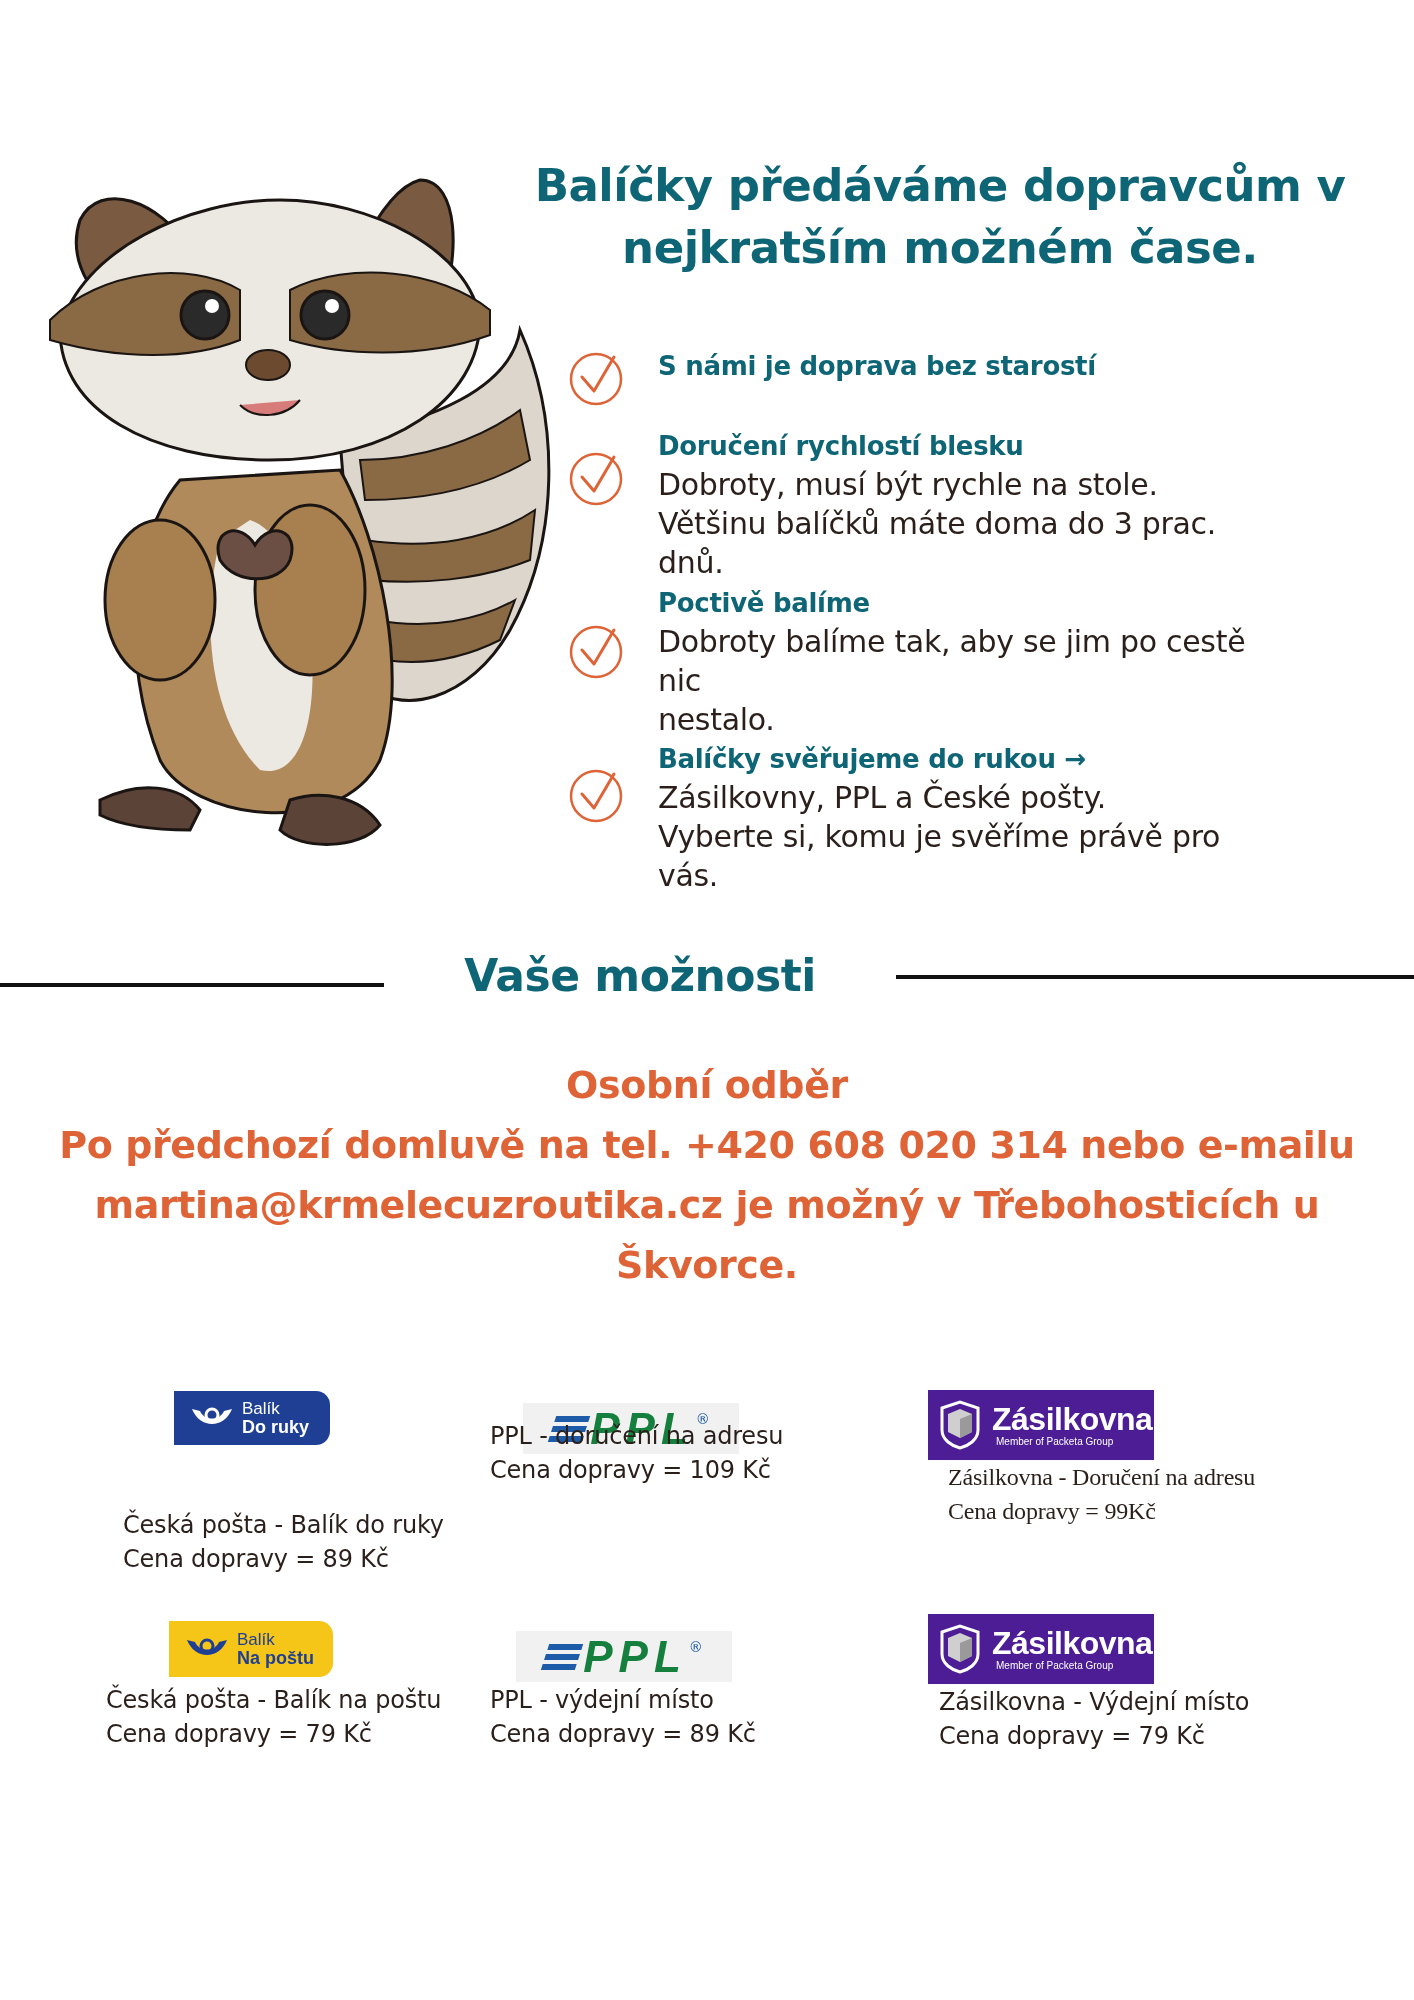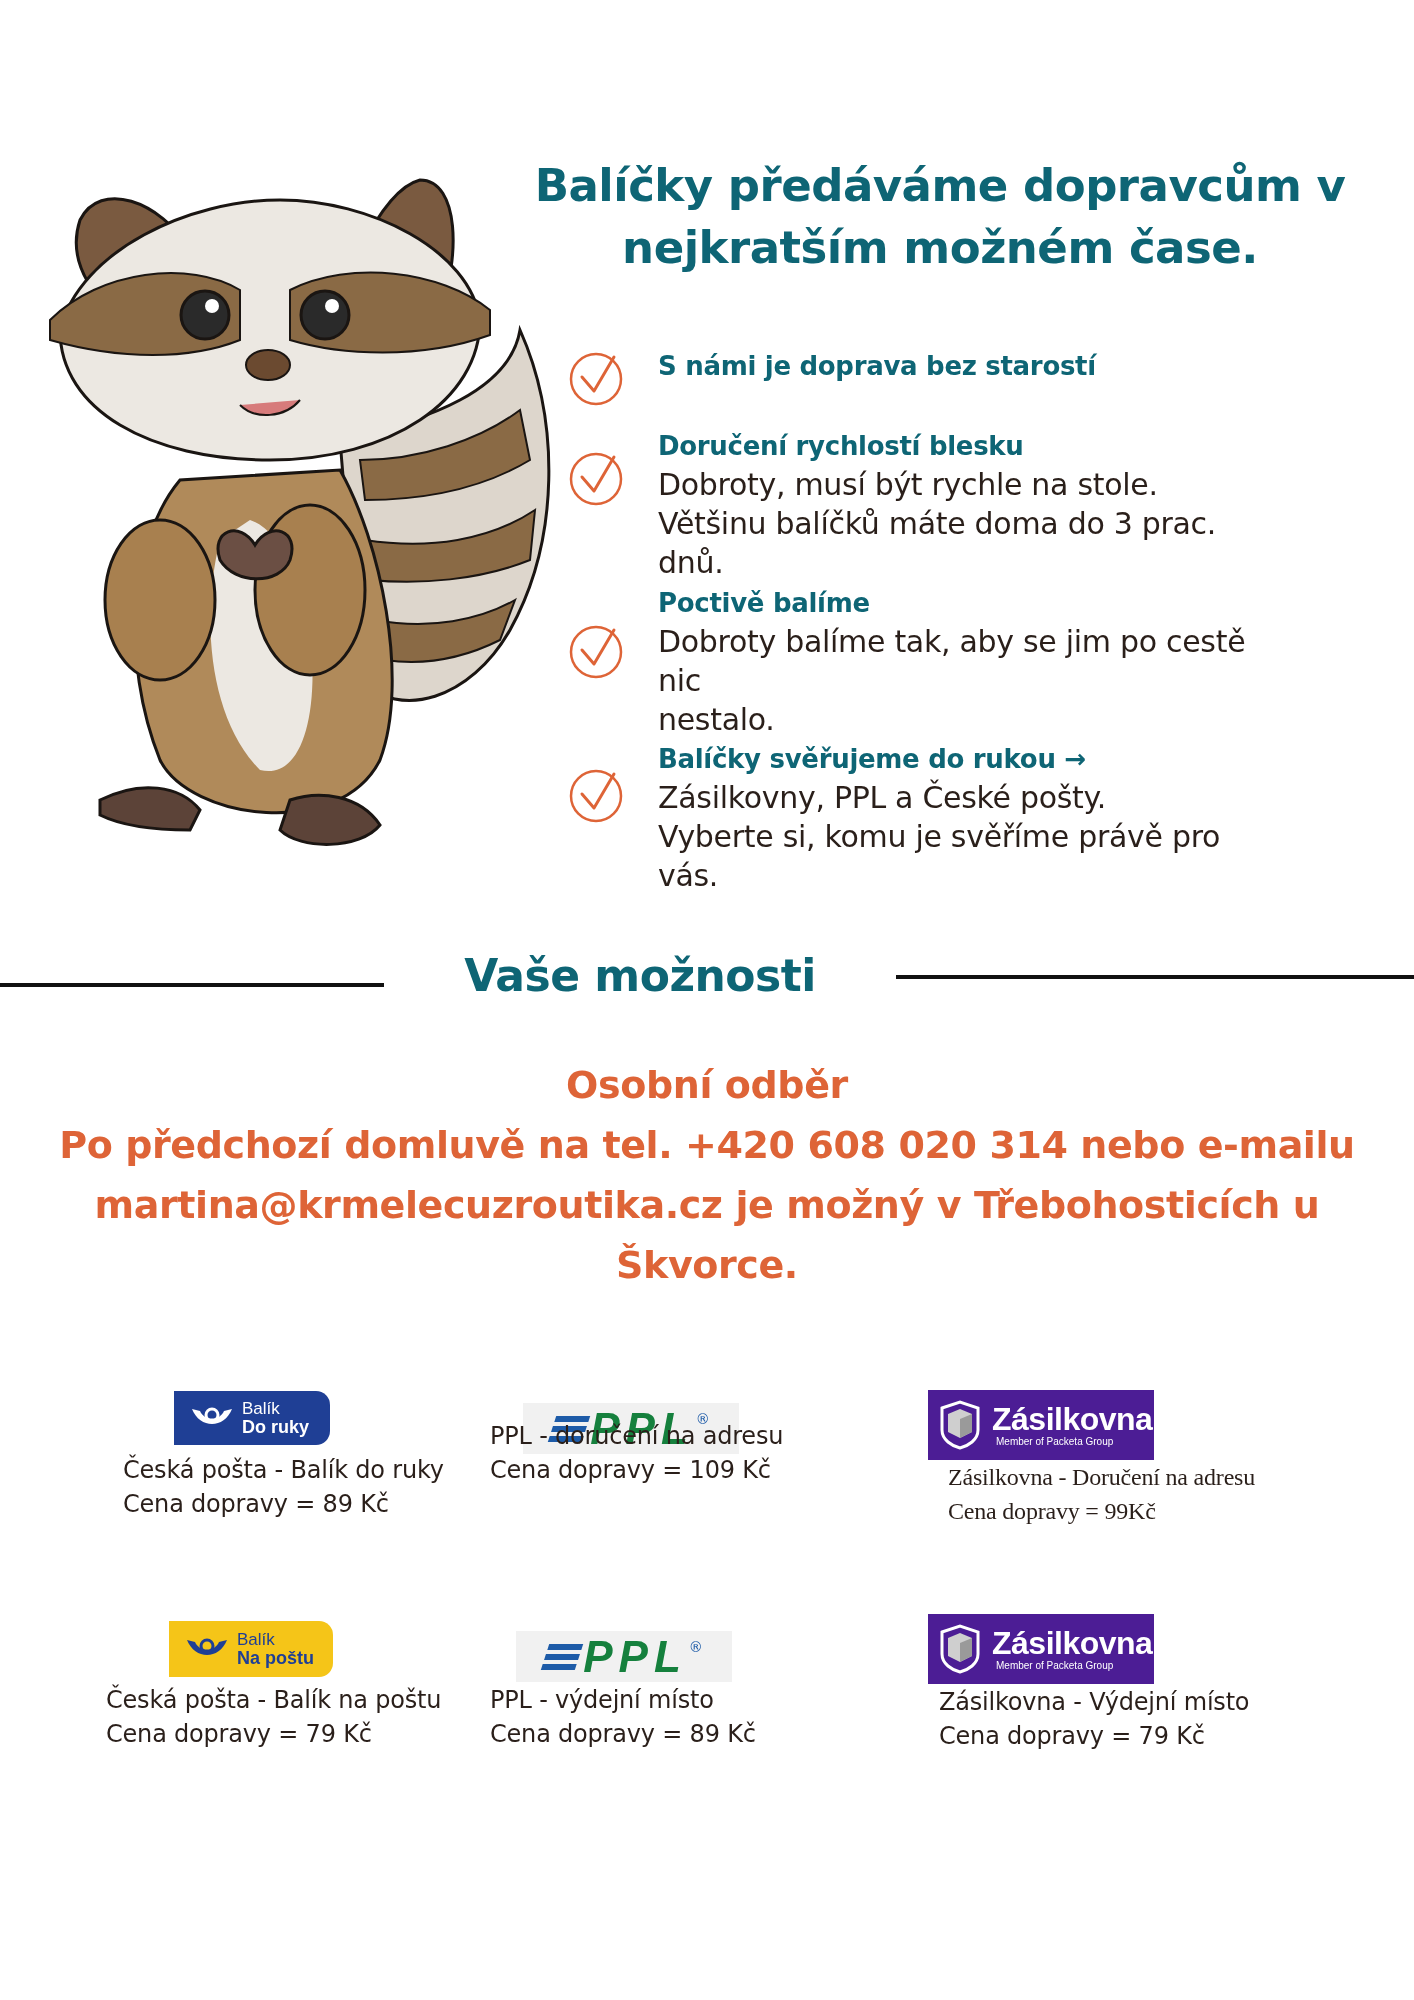--- a/index.html
+++ b/index.html
@@ -153,21 +153,21 @@
 <div class="abs logo-cp" style="left:174px; top:1391px; width:156px; height:54px; background:#1f3f95; color:#fff;">
   <svg class="horn" viewBox="0 0 44 30">
     <path d="M2 6 C10 26 34 26 42 6 L34 8 C30 18 14 18 10 8 Z" fill="#fff"></path>
     <circle cx="22" cy="12" r="6" fill="none" stroke="#fff" stroke-width="3"></circle>
   </svg>
   <div class="lbl">
     <span class="l1">Balík</span>
     <span class="l2">Do ruky</span>
   </div>
 </div>
-<div class="abs carrier" style="left:123px; top:1453px;">
+<div class="abs carrier" style="left:123px; top:1508px;">
   <div>Česká pošta - Balík do ruky</div>
   <div>Cena dopravy = 89 Kč</div>
 </div>
 
 <div class="abs logo-ppl" style="left:523px; top:1403px; width:216px; height:51px;">
   <div class="bars">
       <span></span>
       <span></span>
       <span></span>
     </div>

